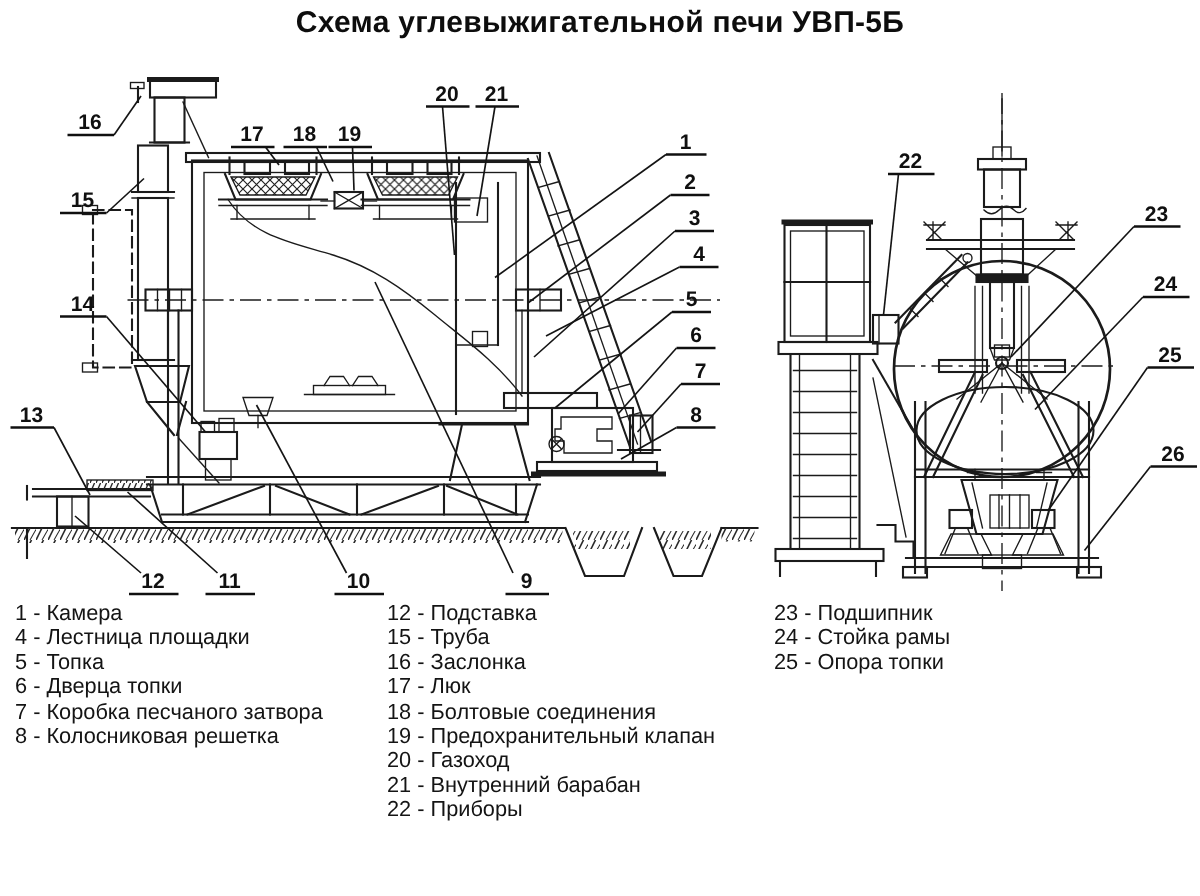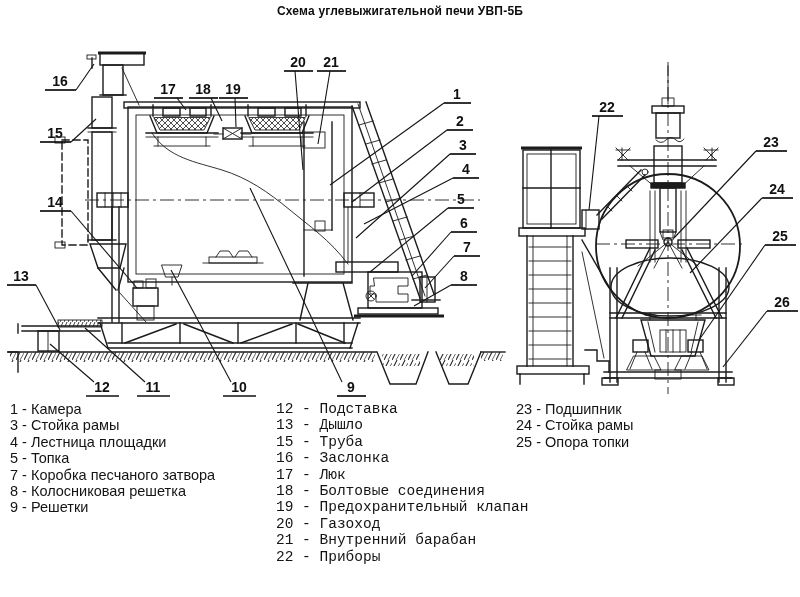--- a/index.html
+++ b/index.html
@@ -1,33 +1,33 @@
 <!DOCTYPE html>
 <html><head>
 <meta charset="utf-8">
 <style>
   html,body{margin:0;padding:0;background:#fff;}
   .page{position:relative;width:800px;height:597px;background:#fff;overflow:hidden;
         font-family:"Liberation Sans",sans-serif;}
   .title{position:absolute;top:4px;left:0;width:800px;text-align:center;margin:0;
-         font-size:12px;font-weight:bold;color:#0d0d0d;letter-spacing:0.2px;}
+         font-size:20px;font-weight:bold;color:#0d0d0d;letter-spacing:0.2px;}
   .diagram-svg{position:absolute;top:0;left:0;}
   .ln{stroke:#1b1b1b;stroke-width:1.4;fill:none;stroke-linecap:square;}
   .thin{stroke-width:0.9;}
   .w2{stroke-width:1.8;}
   .thick{stroke:#1b1b1b;stroke-width:3.2;fill:none;}
   .cl{stroke:#1b1b1b;stroke-width:0.9;fill:none;stroke-dasharray:14 4 3 4;}
   .dash{stroke-dasharray:7 4;}
   .callout{font-family:"Liberation Sans",sans-serif;font-size:14px;font-weight:bold;fill:#101010;}
   .callout-leader{stroke:#141414;stroke-width:1.1;fill:none;}
   .callout-underline{stroke:#101010;stroke-width:1.7;fill:none;}
   .legend{position:absolute;top:401px;left:0;width:792px;height:196px;}
   .legend-col{position:absolute;top:0;}
   .legend-col.c0{left:10px;}
-  .legend-col.c1{left:276px;font-family:Liberation Mono, monospace;}
+  .legend-col.c1{left:258px;}
   .legend-col.c2{left:516px;}
   .legend-row{font-size:14.5px;line-height:16.4px;color:#141414;white-space:nowrap;}
 </style>
 </head>
 <body>
 
 <div class="page">
   <h1 class="title">Схема углевыжигательной печи УВП-5Б</h1>
 
   <svg class="diagram-svg" width="800" height="400" viewBox="0 0 800 400">
@@ -410,30 +410,28 @@
           <line x1="767" y1="311" x2="723" y2="367" class="callout-leader"></line>
           <line x1="767" y1="311" x2="798" y2="311" class="callout-underline"></line>
           <text x="782" y="307" text-anchor="middle" class="callout">26</text>
         </g>
       </g>
   </svg>
 
   <div class="legend">
       <div class="legend-col c0">
         <div class="legend-row">1 - Камера</div>
-        <div class="legend-row">3 - Стойка рамы</div>
         <div class="legend-row">4 - Лестница площадки</div>
         <div class="legend-row">5 - Топка</div>
+        <div class="legend-row">6 - Дверца топки</div>
         <div class="legend-row">7 - Коробка песчаного затвора</div>
         <div class="legend-row">8 - Колосниковая решетка</div>
-        <div class="legend-row">9 - Решетки</div>
       </div>
       <div class="legend-col c1">
         <div class="legend-row">12 - Подставка</div>
-        <div class="legend-row">13 - Дышло</div>
         <div class="legend-row">15 - Труба</div>
         <div class="legend-row">16 - Заслонка</div>
         <div class="legend-row">17 - Люк</div>
         <div class="legend-row">18 - Болтовые соединения</div>
         <div class="legend-row">19 - Предохранительный клапан</div>
         <div class="legend-row">20 - Газоход</div>
         <div class="legend-row">21 - Внутренний барабан</div>
         <div class="legend-row">22 - Приборы</div>
       </div>
       <div class="legend-col c2">

